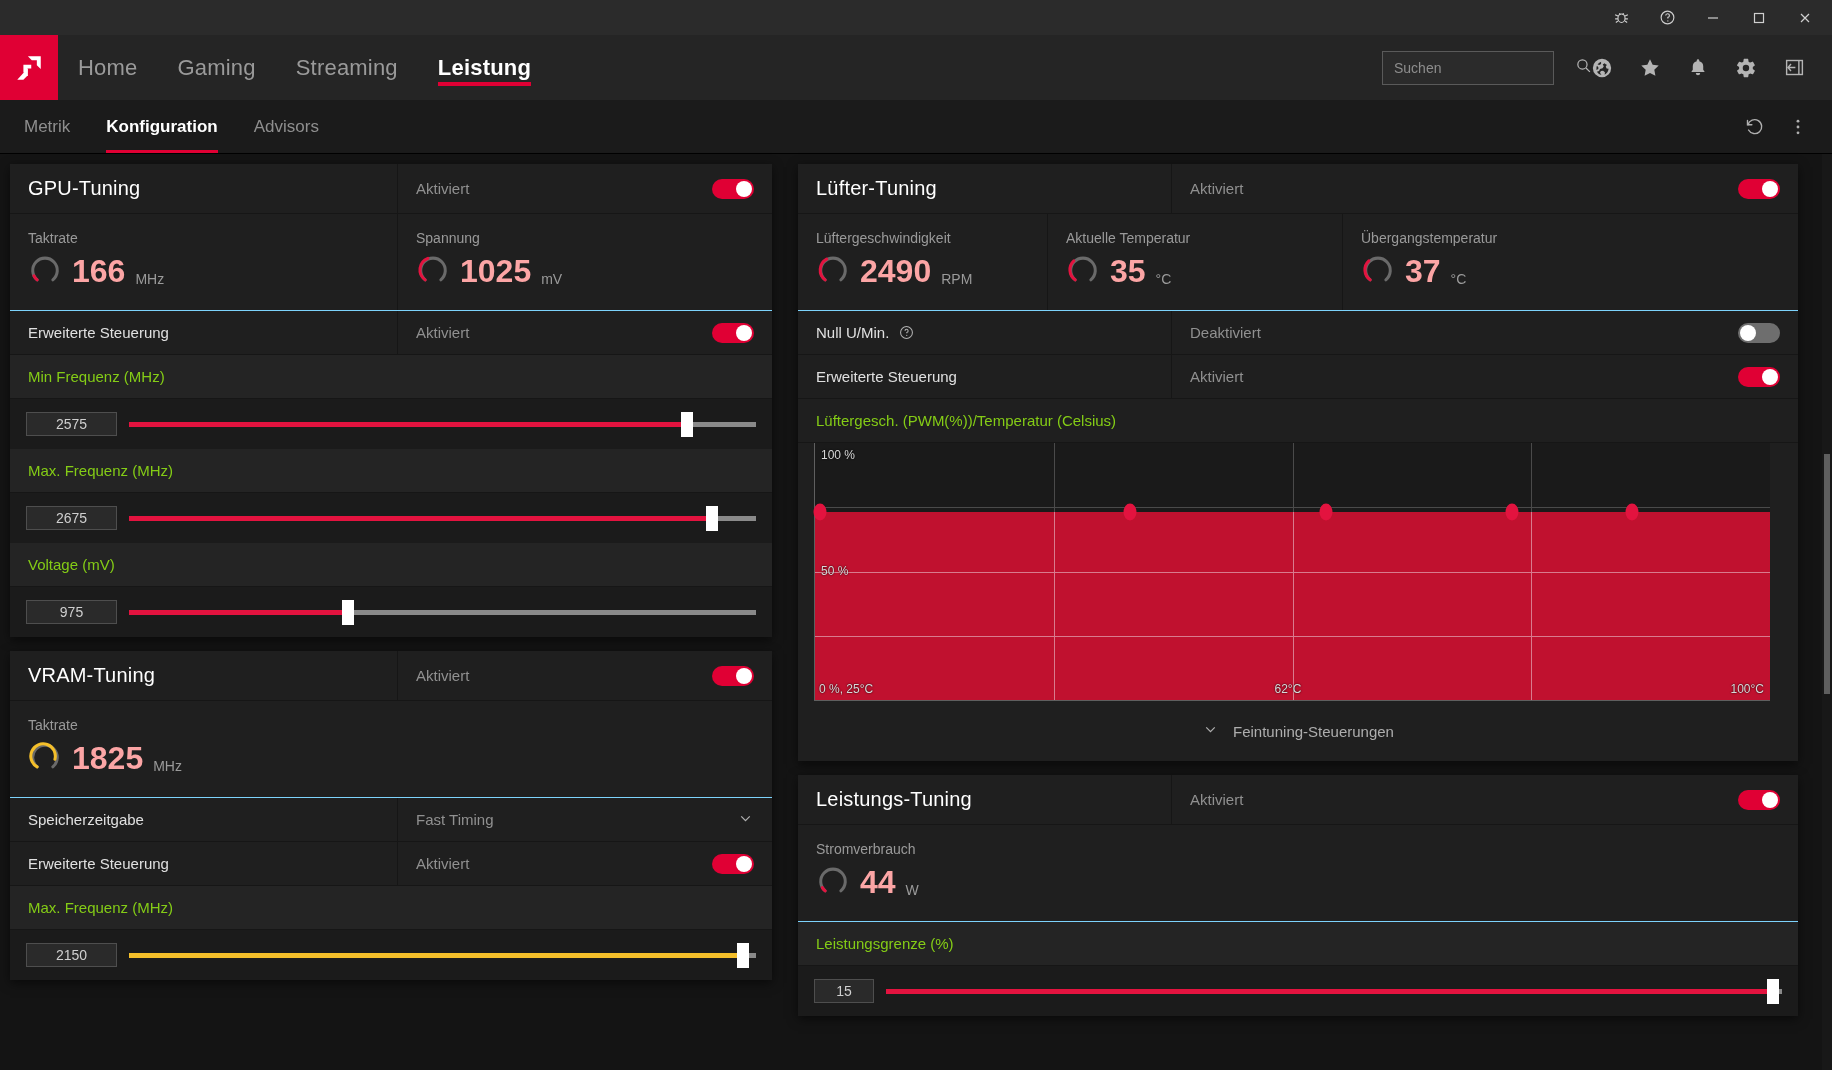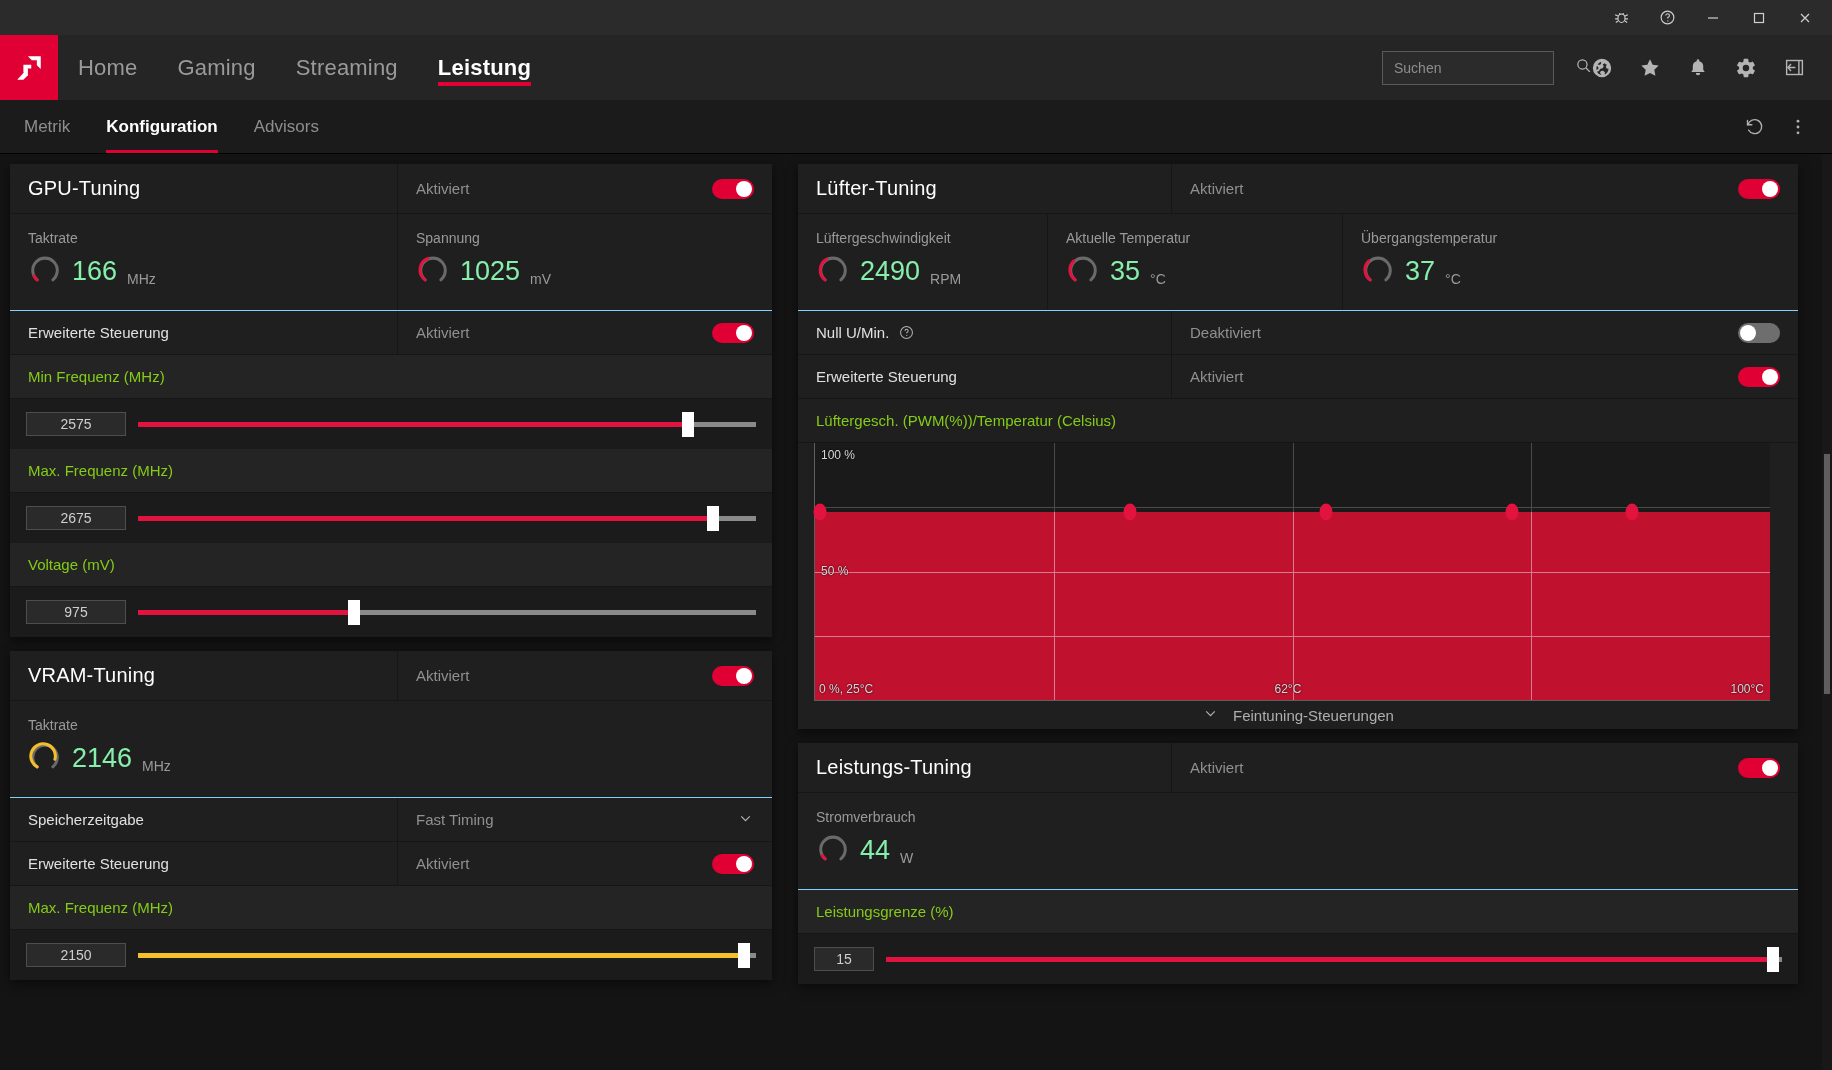--- a/index.html
+++ b/index.html
@@ -136,35 +136,35 @@
   
   .gauges { display: flex; border-bottom: 1px solid #7dd3fc; }
   .gauge-cell {
     padding: 16px 18px 20px 18px;
     border-right: 1px solid #161616;
     display: flex; flex-direction: column; justify-content: center;
   }
   .gauge-cell:last-child { border-right: 0; }
   .g-label { font-size: 14px; color: #9a9a9a; margin-bottom: 6px; }
   .g-row { display: flex; align-items: center; gap: 10px; }
-  .g-num { font-size: 27px; color: #86efac; font-weight: normal; line-height: 1; }
+  .g-num { font-size: 32px; color: #fca5a5; font-weight: bold; line-height: 1; }
   .g-unit { font-size: 14px; color: #9a9a9a; align-self: flex-end; padding-bottom: 3px; }
 
   
   .slider-label {
     min-height: 44px; display: flex; align-items: center;
     padding: 0 18px; font-size: 15px; color: #84cc16;
     border-bottom: 1px solid #161616; background: #242424;
   }
   .slider-row {
     min-height: 50px; display: flex; align-items: center;
     padding: 0 16px; gap: 12px; background: #1b1b1b;
   }
   .sl-box {
-    width: 100px; height: 24px; border: 1px solid #4e4e4e; background: #2a2a2a;
+    width: 91px; height: 24px; border: 1px solid #4e4e4e; background: #2a2a2a;
     display: flex; align-items: center; justify-content: center;
     font-size: 14px; color: #cfcfcf;
   }
   .sl-track {
     flex: 1; height: 5px; background: #8a8a8a; position: relative;
   }
   .sl-fill { position: absolute; left: 0; top: 0; bottom: 0; background: #e3133f; }
   .sl-fill.amber { background: #f4bf2a; }
   .sl-thumb {
     position: absolute; top: -10px; width: 12px; height: 25px; background: #fff;
@@ -185,21 +185,21 @@
   .area   { position: absolute; left: 0; right: 0; background: #c0112f; }
   .pt {
     position: absolute; width: 13px; height: 17px; border-radius: 50%;
     background: #e3133f; transform: translate(-50%, -50%);
   }
   .ax {
     position: absolute; font-size: 12px; color: #d8d8d8;
     text-shadow: 0 0 2px #000;
   }
   .finetune {
-    height: 28px; display: flex; align-items: center; justify-content: center;
+    height: 60px; display: flex; align-items: center; justify-content: center;
     gap: 14px; font-size: 15px; color: #aeaeae; background: #1f1f1f;
   }
 
   
   .scrollbar {
     position: absolute; right: 0; top: 0; width: 10px; height: 100%;
     background: #181818;
   }
   .scrollthumb {
     position: absolute; right: 2px; top: 300px; width: 6px; height: 240px;
@@ -430,21 +430,21 @@
       <div class="gauges">
         <div class="gauge-cell" style="flex:1">
           <div class="g-label">Taktrate</div>
           <div class="g-row">
             <span>
               <svg width="34" height="34" viewBox="0 0 36 36">
                   <path d="M9.7 29.5A13 13 0 1 1 26.3 29.5" fill="none" stroke="#6a6a6a" stroke-width="3.2" stroke-linecap="round"></path>
                   <path d="M9.7 29.5A13 13 0 1 1 28.5 21.5" fill="none" stroke="#f4bf2a" stroke-width="3.2" stroke-linecap="round"></path>
                 </svg>
             </span>
-            <span class="g-num">2146</span>
+            <span class="g-num">1825</span>
             <span class="g-unit">MHz</span>
           </div>
         </div>
       </div>
 
       <div class="hrow">
         <div class="lbl w-left-lbl">
             <span>Speicherzeitgabe</span>
           </div>
         <div class="val">

